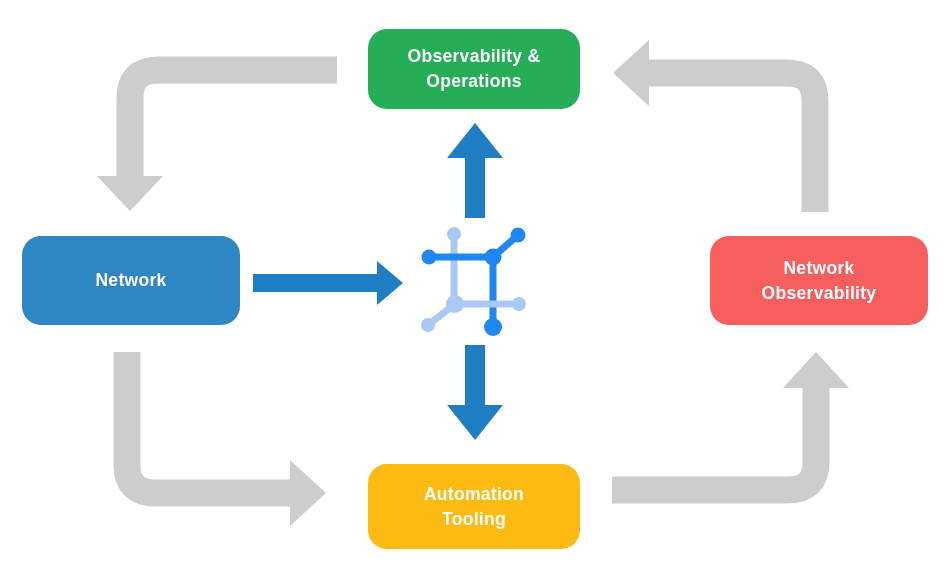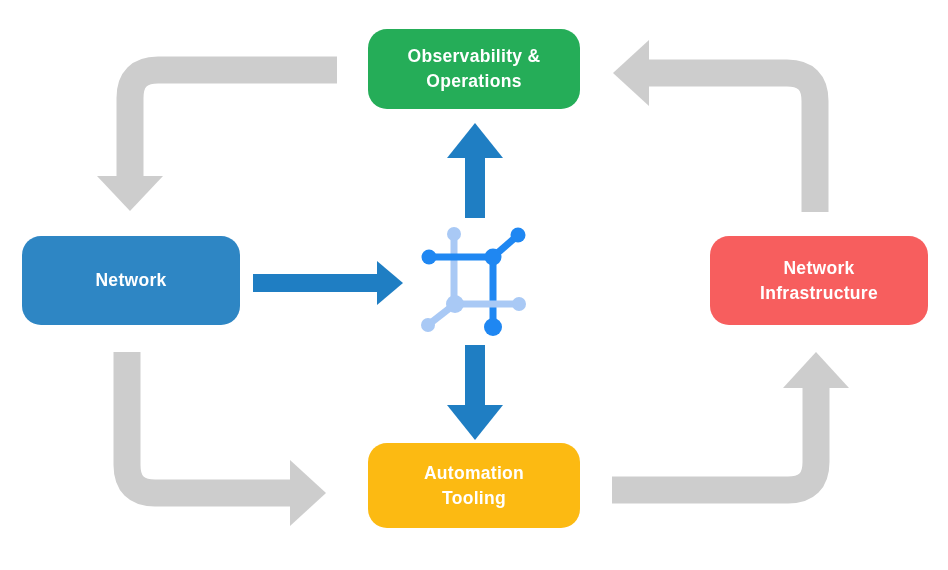--- a/index.html
+++ b/index.html
@@ -25,21 +25,21 @@
     text-align: center;
     color: #ffffff;
     font-size: 17.5px;
     font-weight: 700;
     letter-spacing: 0.3px;
     line-height: 1.42;
   }
   .node-observability { left: 368px; top: 29px;  width: 212px; height: 80px; background: #25ad58; }
   .node-operations    { left: 22px;  top: 236px; width: 218px; height: 89px; background: #2e86c4; }
   .node-infrastructure{ left: 710px; top: 236px; width: 218px; height: 89px; background: #f75e5e; }
-  .node-automation    { left: 368px; top: 443px; width: 212px; height: 85px; background: #fcba12; }
+  .node-automation    { left: 368px; top: 464px; width: 212px; height: 85px; background: #fcba12; }
   .gray-arrow { stroke: #cdcdcd; stroke-width: 27; fill: none; }
   .gray-head  { fill: #cdcdcd; }
   .blue-shaft { fill: #1f7ec3; }
   .blue-head  { fill: #1f7ec3; }
   .icon-svg { position: absolute; left: 415px; top: 220px; }
 </style>
 </head>
 <body>
 
 <div class="stage">
@@ -112,21 +112,21 @@
     <span>Observability &amp;</span>
     <span>Operations</span>
   </div>
 
   <div class="node node-operations">
     <span>Network</span>
   </div>
 
   <div class="node node-infrastructure">
     <span>Network</span>
-    <span>Infrastructure</span>
+    <span>Observability</span>
   </div>
 
   <div class="node node-automation">
     <span>Automation</span>
     <span>Tooling</span>
   </div>
 
 </div>
 
 </body></html>

